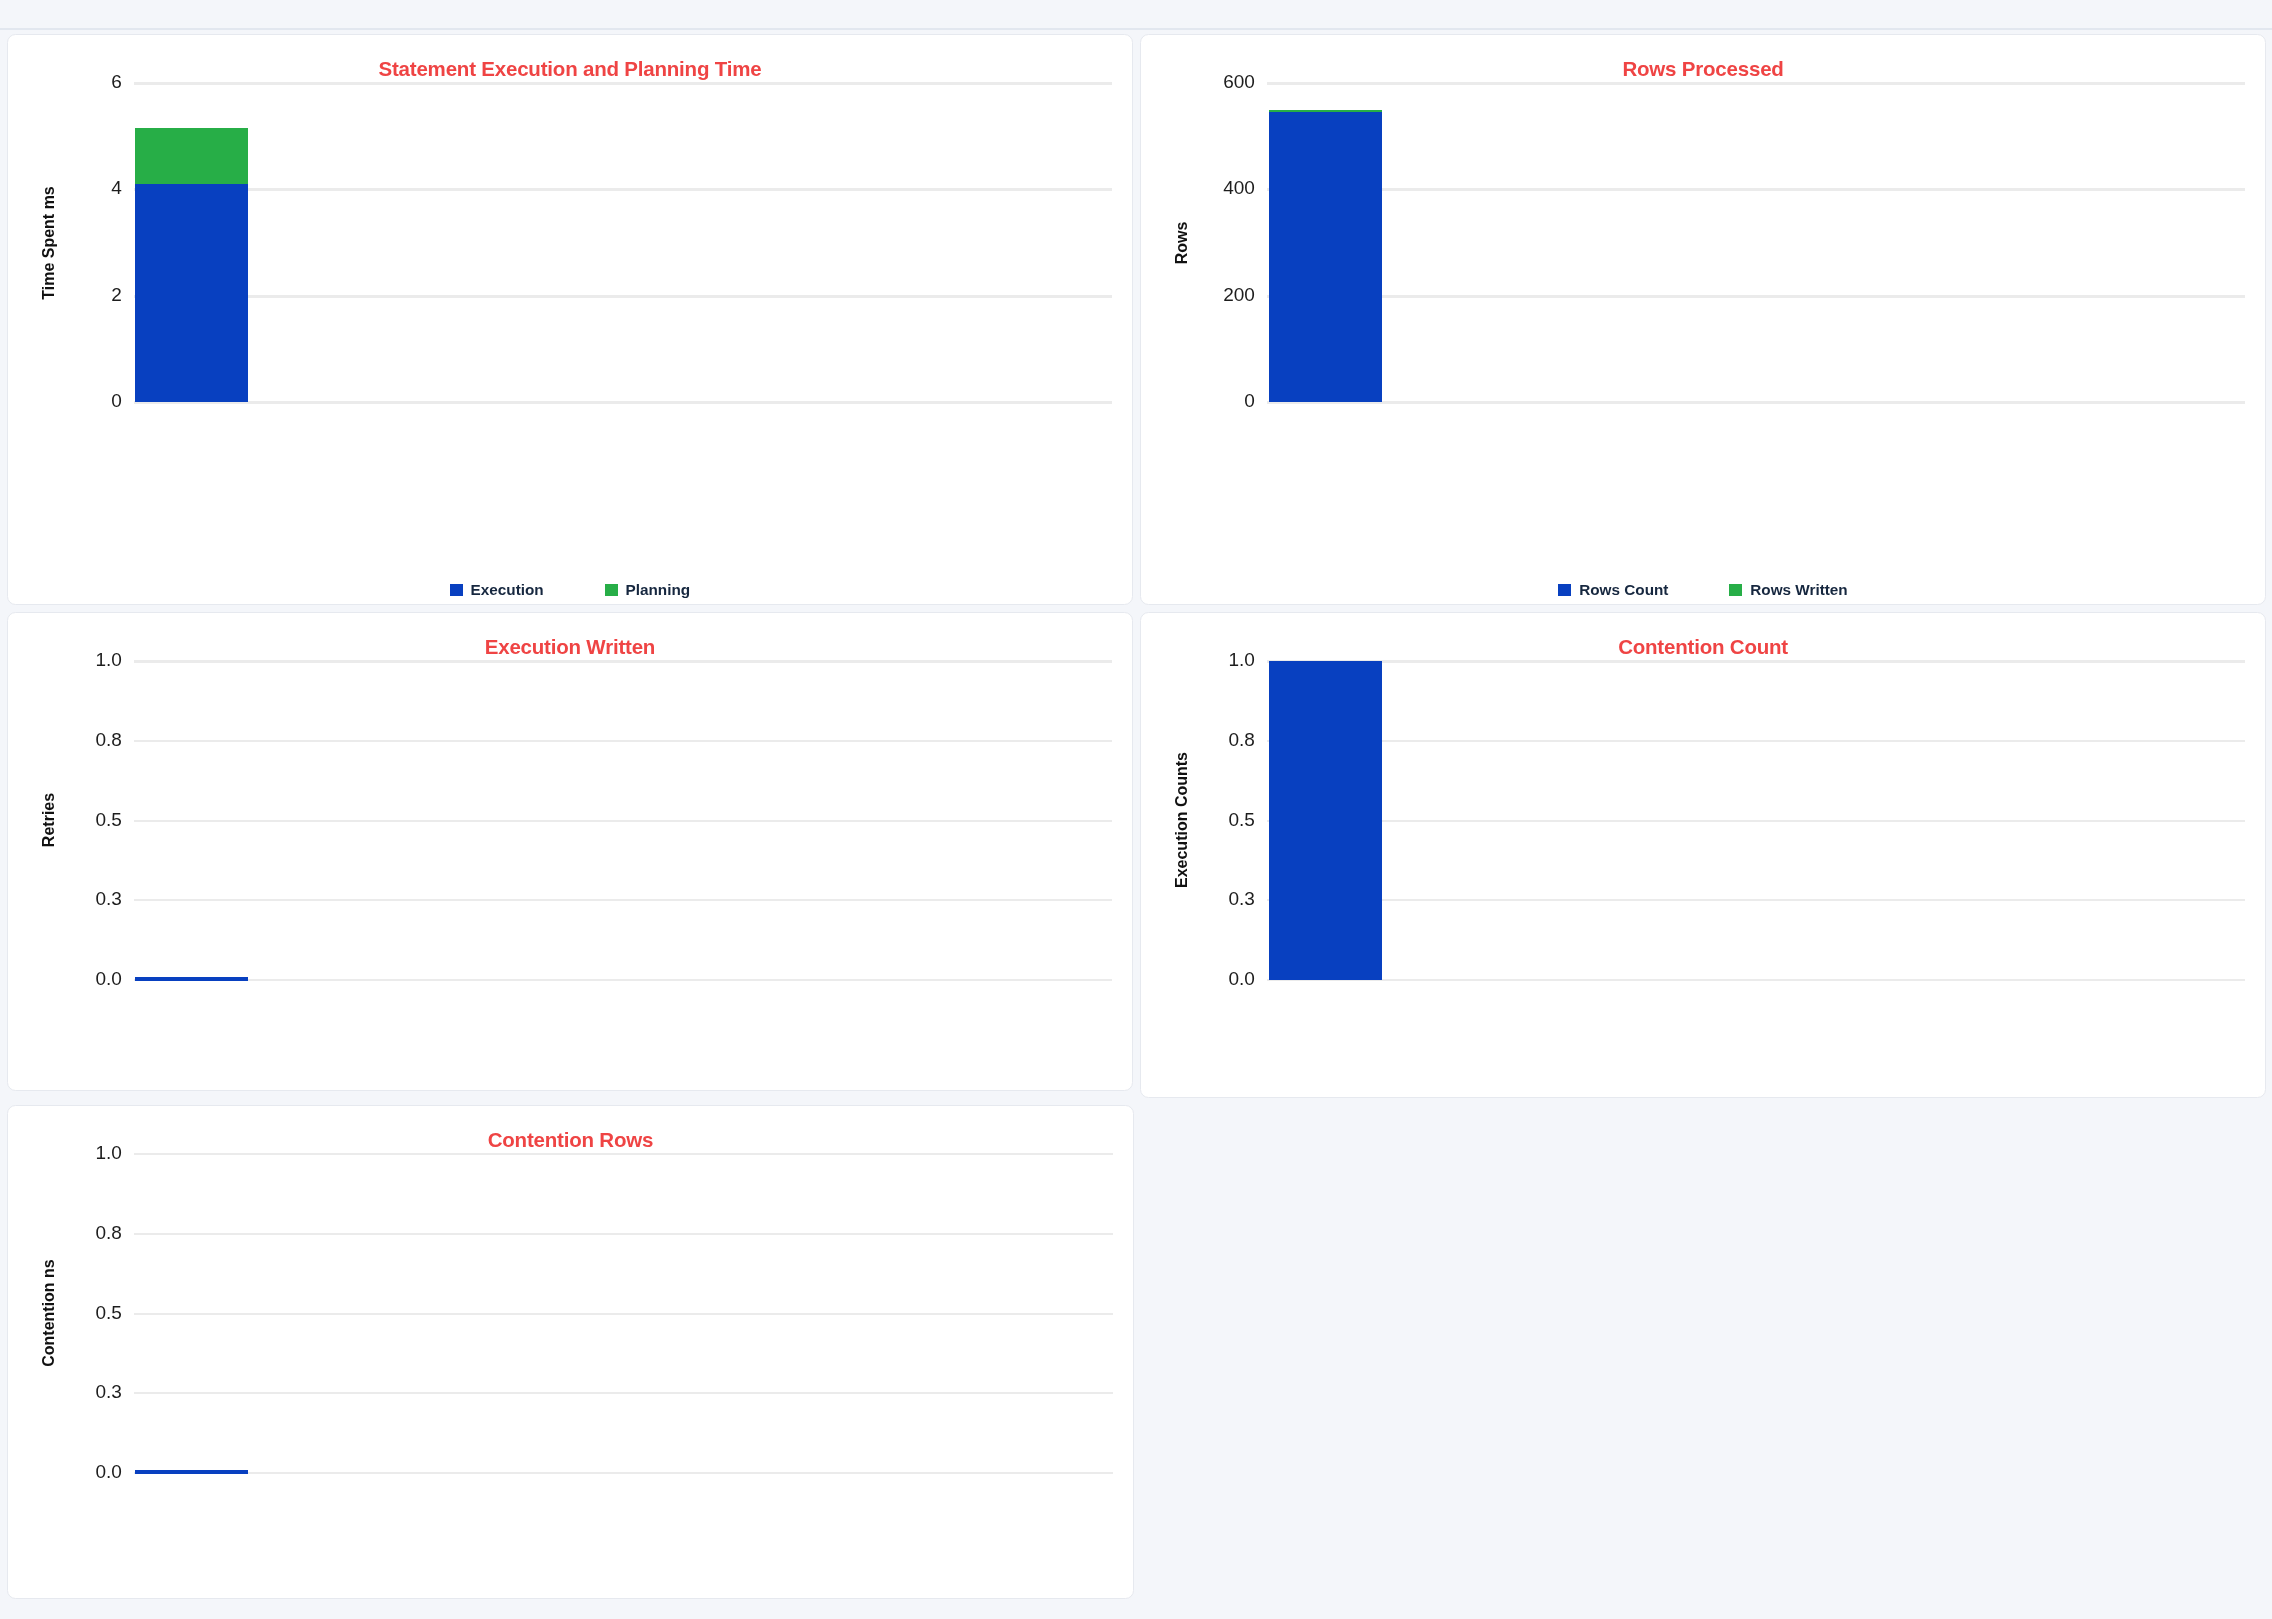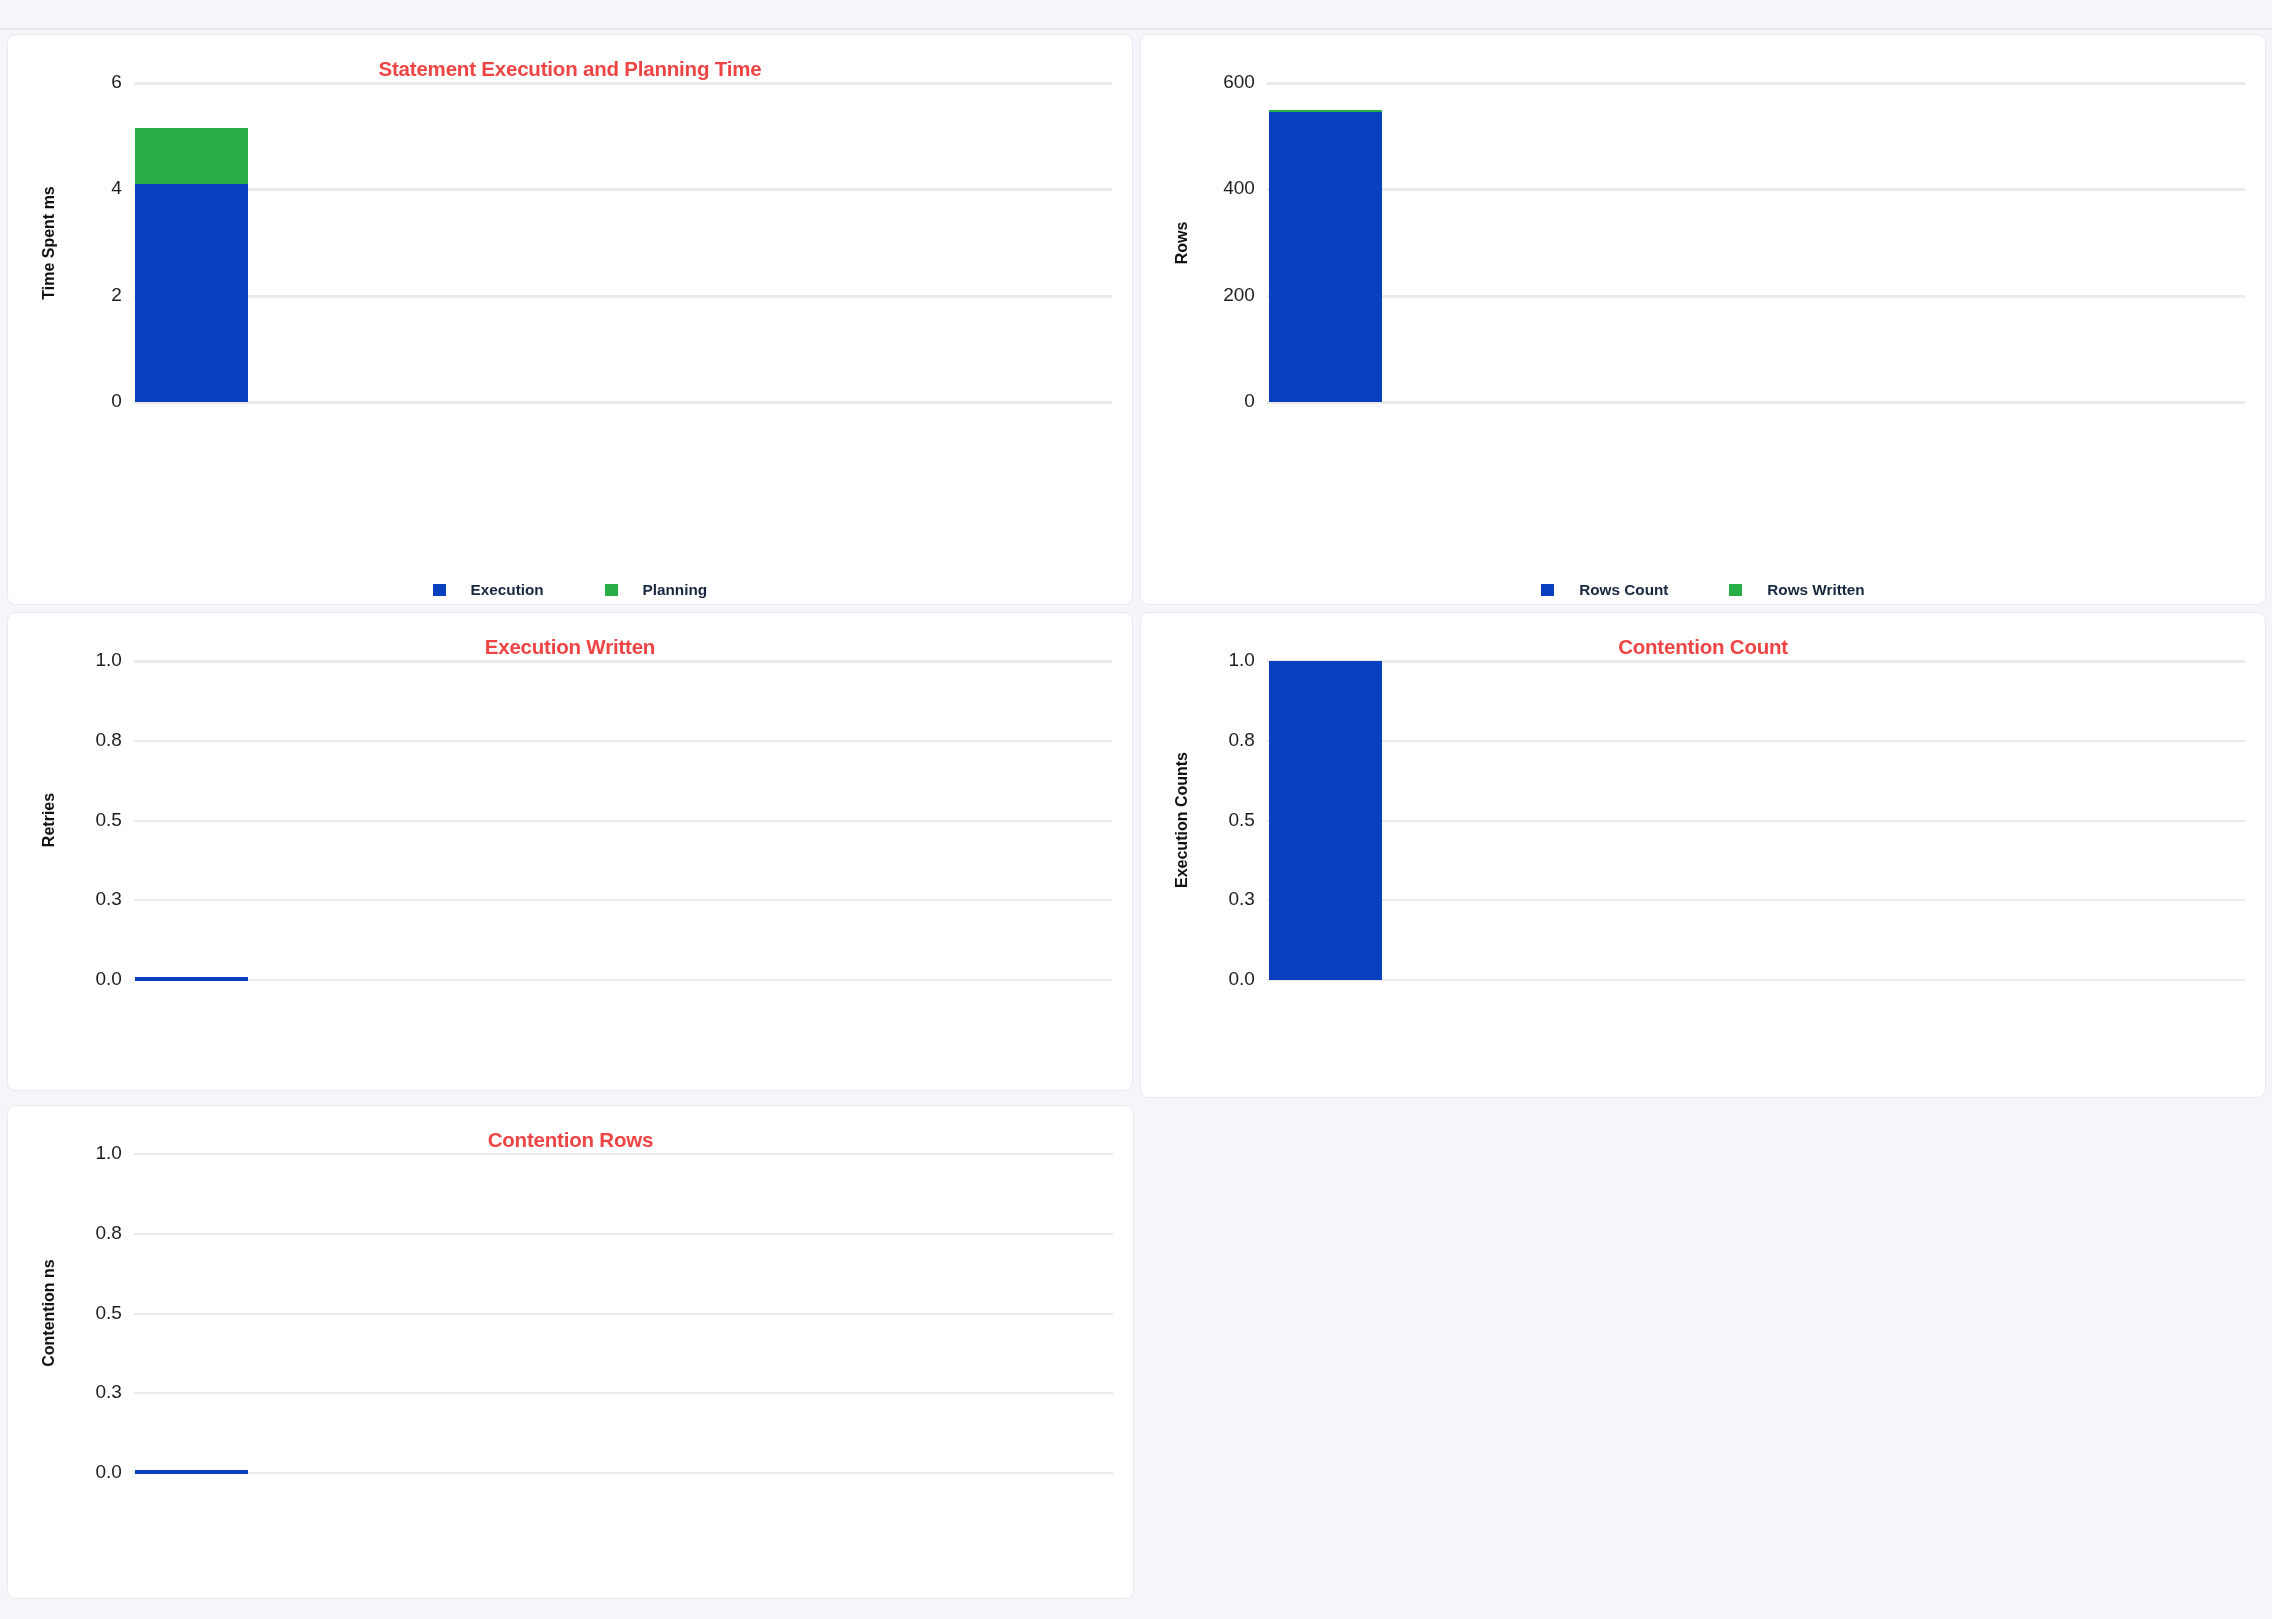--- a/index.html
+++ b/index.html
@@ -132,21 +132,21 @@
   .legend {
     position: absolute;
     left: 0; right: 0;
     display: flex;
     justify-content: center;
     gap: 61px;
   }
   .legend-item {
     display: flex;
     align-items: center;
-    gap: 25px;
+    gap: 8px;
   }
   .legend-swatch {
     width: 12.8px;
     height: 12.8px;
     display: block;
   }
   .legend-label {
     font-size: 15.3px;
     font-weight: bold;
     color: #16273f;
@@ -194,20 +194,21 @@
               <span class="legend-label">Execution</span>
             </div>
             <div class="legend-item">
               <span class="legend-swatch" style="background: rgb(39, 174, 71);"></span>
               <span class="legend-label">Planning</span>
             </div>
           </div>
       </div>
 
       <div class="card h-top">
+        <div class="chart-title">Rows Processed</div>
         <div class="plot" style="top: 48px; height: 319px;">
             <div class="plot-inner">
               <div class="gridline" style="top: 318px; right: 20.5px;">
                 <span class="tick-label">0</span>
               </div>
               <div class="gridline" style="top: 212px; right: 20.5px;">
                 <span class="tick-label">200</span>
               </div>
               <div class="gridline" style="top: 105px; right: 20.5px;">
                 <span class="tick-label">400</span>

